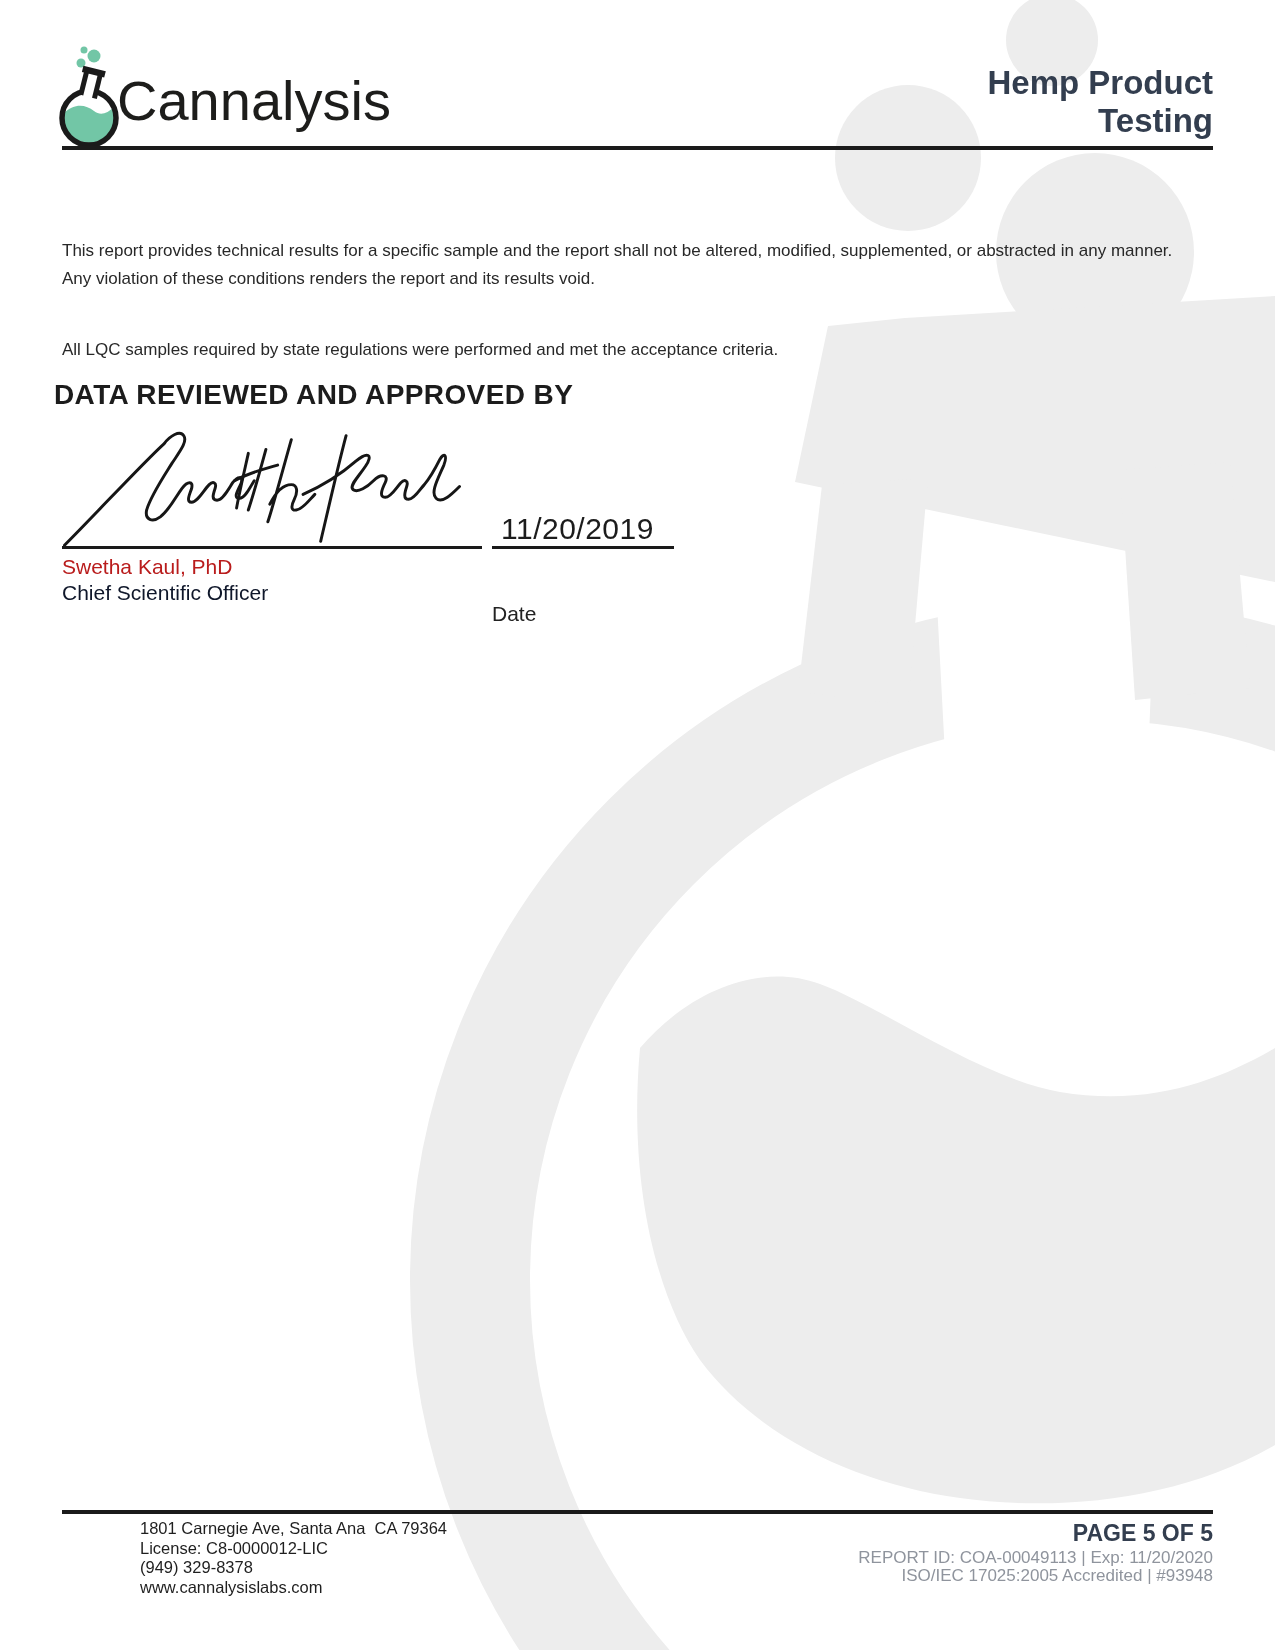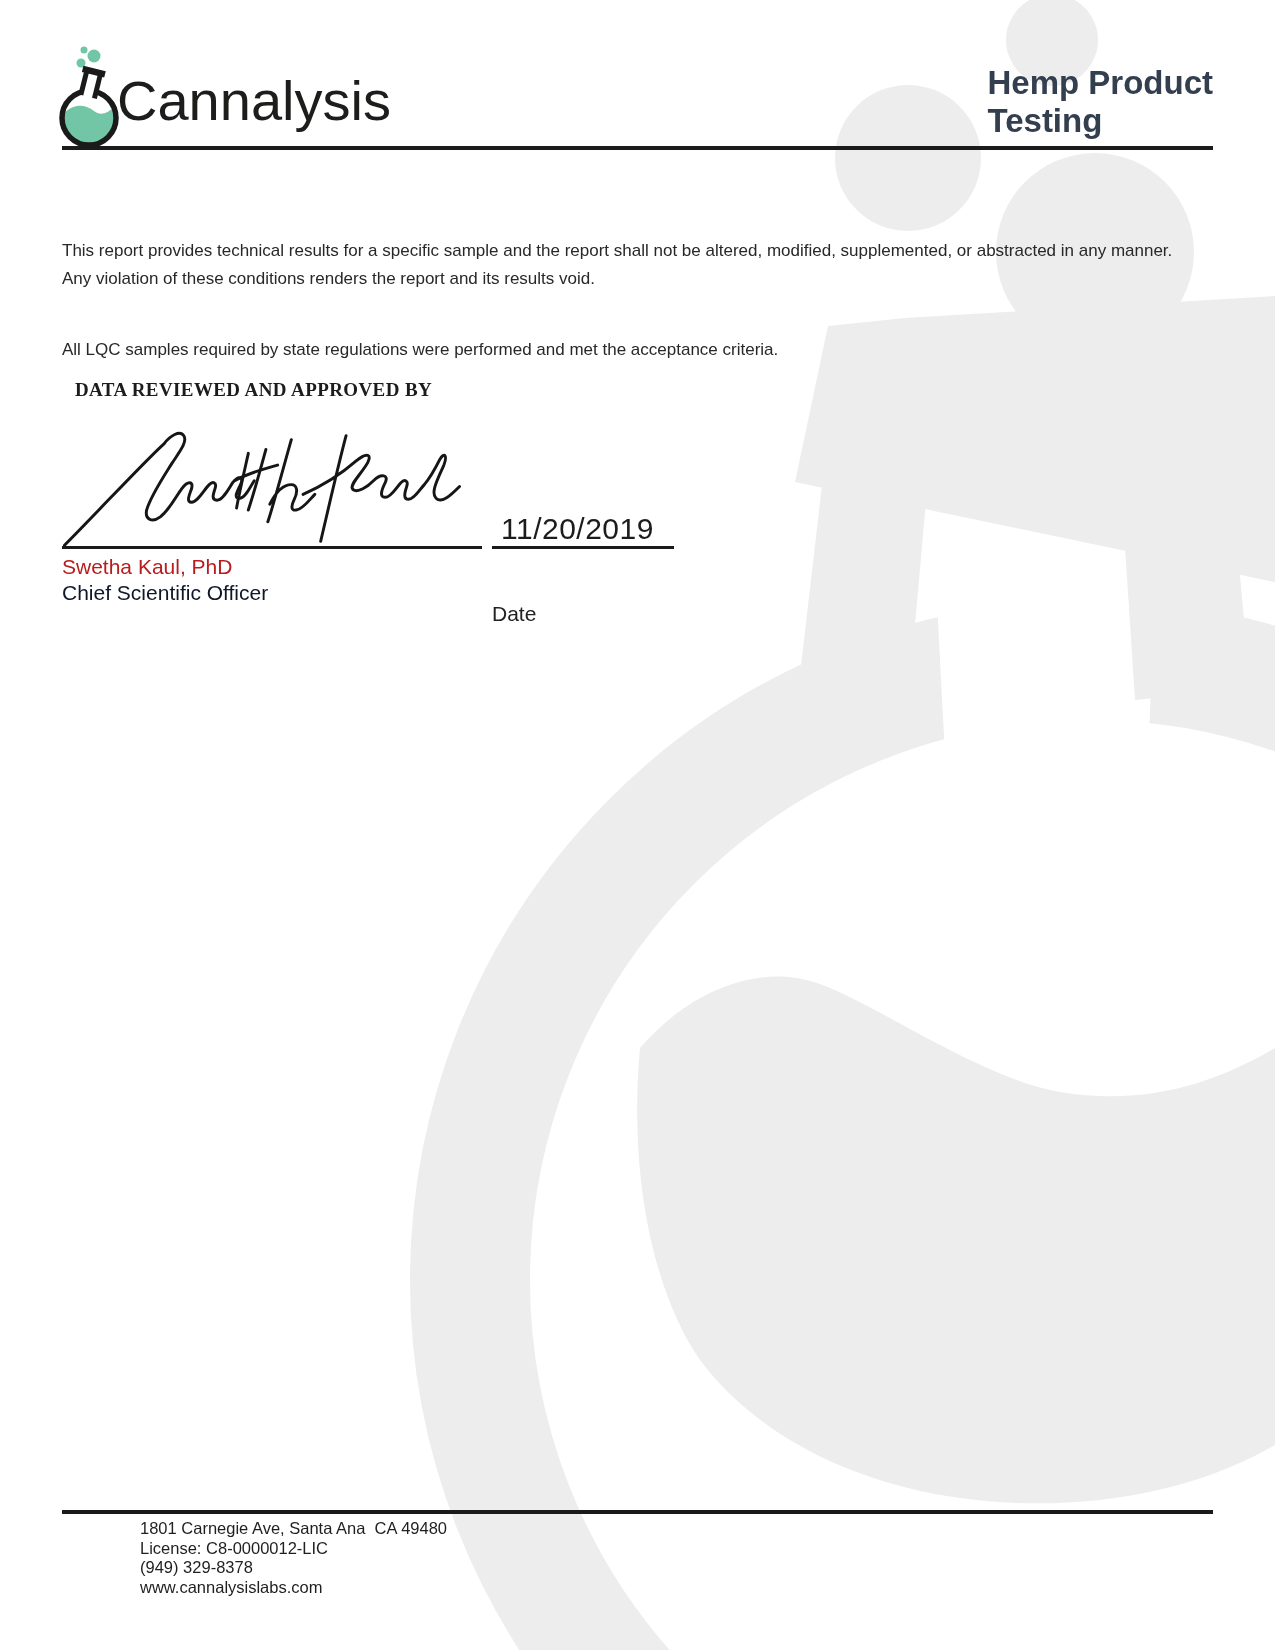--- a/index.html
+++ b/index.html
@@ -8,30 +8,30 @@
     font-family:"Liberation Sans", sans-serif;overflow:hidden;
     -webkit-font-smoothing:antialiased;
   }
   #watermark{position:absolute;left:0;top:0;z-index:0;pointer-events:none;}
   #content{position:absolute;left:0;top:0;width:100%;height:100%;z-index:1;border-radius:31px;}
 
   
   .logo-icon{position:absolute;left:57px;top:41px;width:68px;height:110px;}
   .logo-text{position:absolute;left:117px;top:72px;font-size:56px;line-height:58px;
     color:#1d1d1b;letter-spacing:0px;font-weight:400;}
-  .header-right{position:absolute;right:62px;top:64px;
+  .header-right{position:absolute;right:62px;top:64px;text-align:right;
     font-size:33px;line-height:38px;font-weight:700;color:#333e4f;}
   .header-rule{position:absolute;left:62px;width:1151px;top:146px;height:4px;background:#1b1b1b;}
 
   
   .para{position:absolute;left:62px;color:#282828;font-size:17px;line-height:27.5px;white-space:nowrap;}
   .p1{top:237px;}
   .p2{top:336px;}
-  .approval-heading{position:absolute;left:75px;top:379px;font-size:19px;font-weight:700;
-    color:#1c1c1c;letter-spacing:0.4px;font-family:Liberation Serif, serif;}
+  .approval-heading{position:absolute;left:54px;top:379px;font-size:28px;font-weight:700;
+    color:#1c1c1c;letter-spacing:0.4px;}
 
   
   .signature-svg{position:absolute;left:52px;top:424px;width:420px;height:132px;}
   .sig-line{position:absolute;left:62px;top:546px;width:420px;height:3px;background:#1a1a1a;}
   .date-line{position:absolute;left:492px;top:546px;width:182px;height:3px;background:#1a1a1a;}
   .date-value{position:absolute;left:501px;top:512px;font-size:30px;color:#1c1c1c;letter-spacing:0.5px;}
   .sig-name{position:absolute;left:62px;top:555px;font-size:21px;color:#b91c1c;}
   .sig-title{position:absolute;left:62px;top:581px;font-size:21px;color:#0f172a;}
   .date-label{position:absolute;left:492px;top:555px;font-size:21px;color:#222222;margin-top:47px;}
 
@@ -167,20 +167,25 @@
   <div class="sig-line"></div>
   <div class="date-line"></div>
   <div class="date-value">11/20/2019</div>
   <div class="sig-name">Swetha Kaul, PhD</div>
   <div class="sig-title">Chief Scientific Officer</div>
   <div class="date-label">Date</div>
 
   <div class="footer-rule"></div>
 
   <div class="footer-left">
-    <div>1801 Carnegie Ave, Santa Ana  CA 49480</div>
+    <div>1801 Carnegie Ave, Santa Ana  CA 79364</div>
     <div>License: C8-0000012-LIC</div>
     <div>(949) 329-8378</div>
     <div>www.cannalysislabs.com</div>
   </div>
 
+  <div class="footer-right">
+    <div class="footer-page">PAGE 5 OF 5</div>
+    <div class="footer-meta">REPORT ID: COA-00049113 | Exp: 11/20/2020</div>
+    <div class="footer-meta">ISO/IEC 17025:2005 Accredited | #93948</div>
+  </div>
 
 </div>
 
 </body></html>

